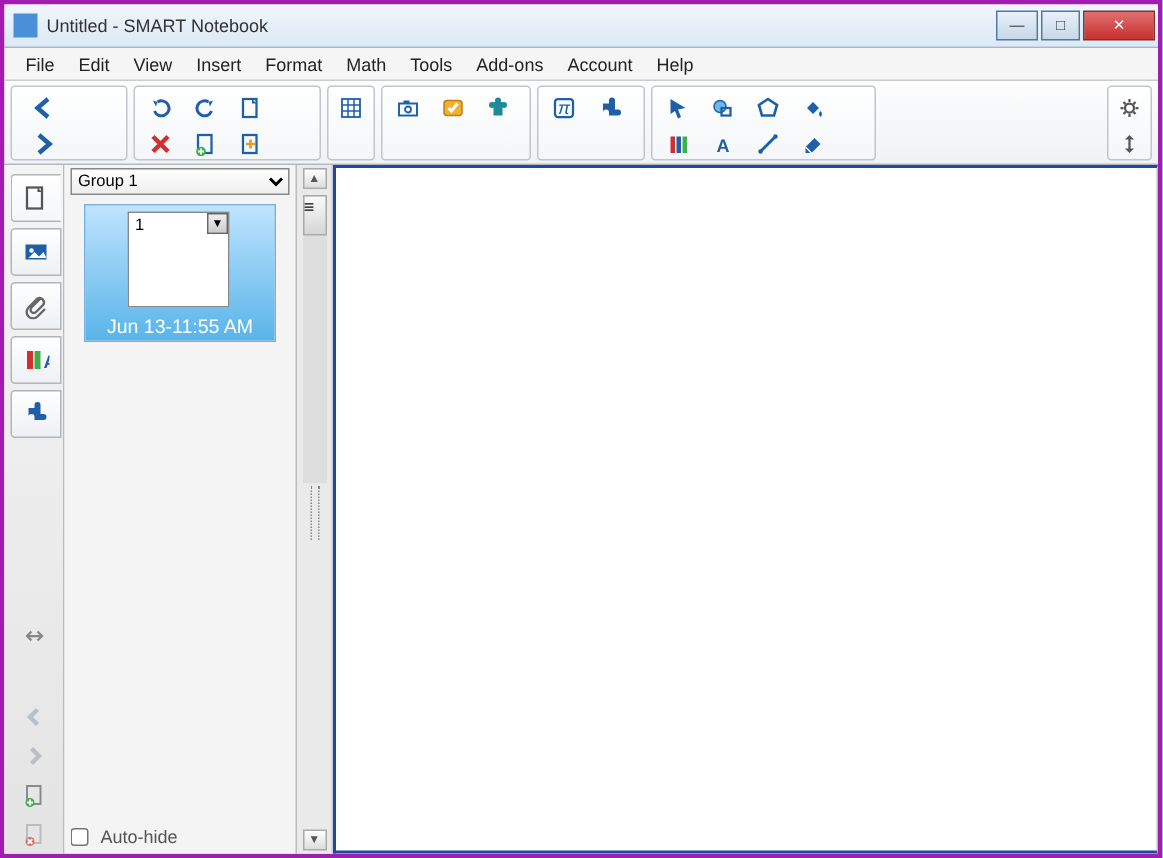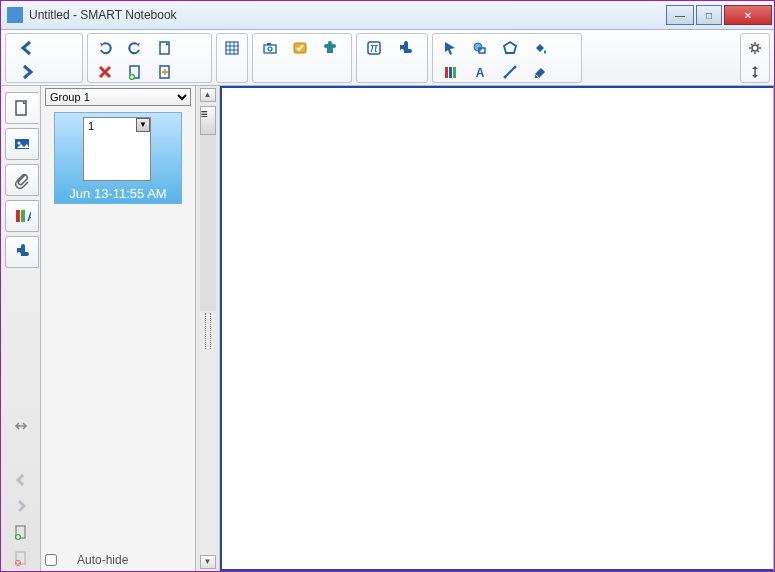--- a/index.html
+++ b/index.html
@@ -1,18 +1,18 @@
 <!DOCTYPE html>
 <html><head>
 <meta charset="utf-8">
 <style>
 * { box-sizing: border-box; margin: 0; padding: 0; font-family: "Segoe UI", Tahoma, sans-serif; font-size: 12px; }
 body { background: #5a9bd4; width: 775px; height: 572px; overflow: hidden; }
 
-.window { width: 775px; height: 572px; border: 1px solid #a21caf; background: #fff; display: flex; flex-direction: column; }
+.window { width: 775px; height: 572px; border: 3px solid #a21caf; background: #fff; display: flex; flex-direction: column; }
 
 .titlebar { height: 29px; background: linear-gradient(#f0f6fc, #dce8f5); display: flex; align-items: center; padding-left: 6px; border-bottom: 1px solid #a0b8d0; }
 .titlebar-icon { width: 16px; height: 16px; background: #4a90d9; margin-right: 6px; }
 .titlebar-text { color: #333; }
 .titlebar-buttons { margin-left: auto; display: flex; }
 .tb-btn { width: 30px; height: 20px; border: 1px solid #5078a0; background: linear-gradient(#e8f0f8,#c8d8e8); margin-right: 2px; display:flex; align-items:center; justify-content:center; font-size:10px; color:#333; }
 .tb-btn.close { width:48px; background: linear-gradient(#e07070,#c83030); color:#fff; border-color:#803030; }
 .tb-btn.min{width:28px}
 .tb-btn.max{width:26px}
 
@@ -44,21 +44,21 @@
 
 .panel { width:155px; background:#f4f4f4; border-right:1px solid #bbb; display:flex; flex-direction:column; }
 .panel-top { height:22px; display:flex; align-items:center; padding:2px 4px; }
 .group-sel { width:100%; height:18px; font-size:11px; background:linear-gradient(#fff,#eee); border:1px solid #888; }
 .thumb { width:128px; height:92px; margin:4px auto 0 auto; background:linear-gradient(#bfe4ff,#58b4e8); border:1px solid #7ab0e0; position:relative; }
 .thumb-page { position:absolute; left:28px; top:4px; width:68px; height:64px; background:#fff; border:1px solid #888; }
 .thumb-page-num{position:absolute;left:4px;top:2px;font-size:11px}
 .thumb-dd{position:absolute;right:0;top:0;width:14px;height:14px;border:1px solid #666;background:linear-gradient(#eee,#ccc);font-size:8px;line-height:12px;text-align:center}
 .thumb-caption{position:absolute;bottom:2px;left:0;right:0;text-align:center;font-size:13px;color:#fff}
 .panel-spacer{flex:1}
-.autohide{padding:4px;display:flex;align-items:center;gap:20px;font-size:11px;color:#555}
+.autohide{padding:4px;display:flex;align-items:center;gap:8px;font-size:11px;color:#555}
 .autohide input{width:12px;height:12px}
 
 .scroll-gutter { width:24px; background:#eaeaea; border-right:1px solid #ccc; display:flex; flex-direction:column; align-items:center; }
 .sg-btn{width:16px;height:14px;margin:2px;border:1px solid #aaa;background:linear-gradient(#fff,#ddd);font-size:8px;line-height:12px;text-align:center;color:#555}
 .sg-track{flex:1;width:16px;margin:2px;background:#dedede;position:relative}
 .sg-thumb{position:absolute;left:0;width:16px;top:0;height:14%;background:linear-gradient(#fafafa,#d6d6d6);border:1px solid #aaa}
 .sg-handle{width:6px;height:36px;margin:auto;border-left:1px dotted #888;border-right:1px dotted #888}
 
 .canvas { flex:1; background:#fff; border:2px solid #2048a0; border-right:1px solid #bbb; }
 
@@ -71,20 +71,32 @@
   <div class="titlebar">
     <div class="titlebar-icon"></div>
     <span class="titlebar-text">Untitled - SMART Notebook</span>
     <div class="titlebar-buttons">
       <div class="tb-btn min">—</div>
       <div class="tb-btn max">□</div>
       <div class="tb-btn close">✕</div>
     </div>
   </div>
 
+  <div class="menubar">
+    <span class="menubar-item">File</span>
+    <span class="menubar-item">Edit</span>
+    <span class="menubar-item">View</span>
+    <span class="menubar-item">Insert</span>
+    <span class="menubar-item">Format</span>
+    <span class="menubar-item">Math</span>
+    <span class="menubar-item">Tools</span>
+    <span class="menubar-item">Add-ons</span>
+    <span class="menubar-item">Account</span>
+    <span class="menubar-item">Help</span>
+  </div>
 
   <div class="toolbar">
     <div class="tool-group nav">
       <div class="tool-btn wide">
           <svg class="ic" viewBox="0 0 16 16">
             <path d="M11 2 L4 8 L11 14" fill="none" stroke="#1f5fa8" stroke-width="3"></path>
           </svg>
         </div>
       <div class="tool-btn wide">
           <svg class="ic" viewBox="0 0 16 16">

